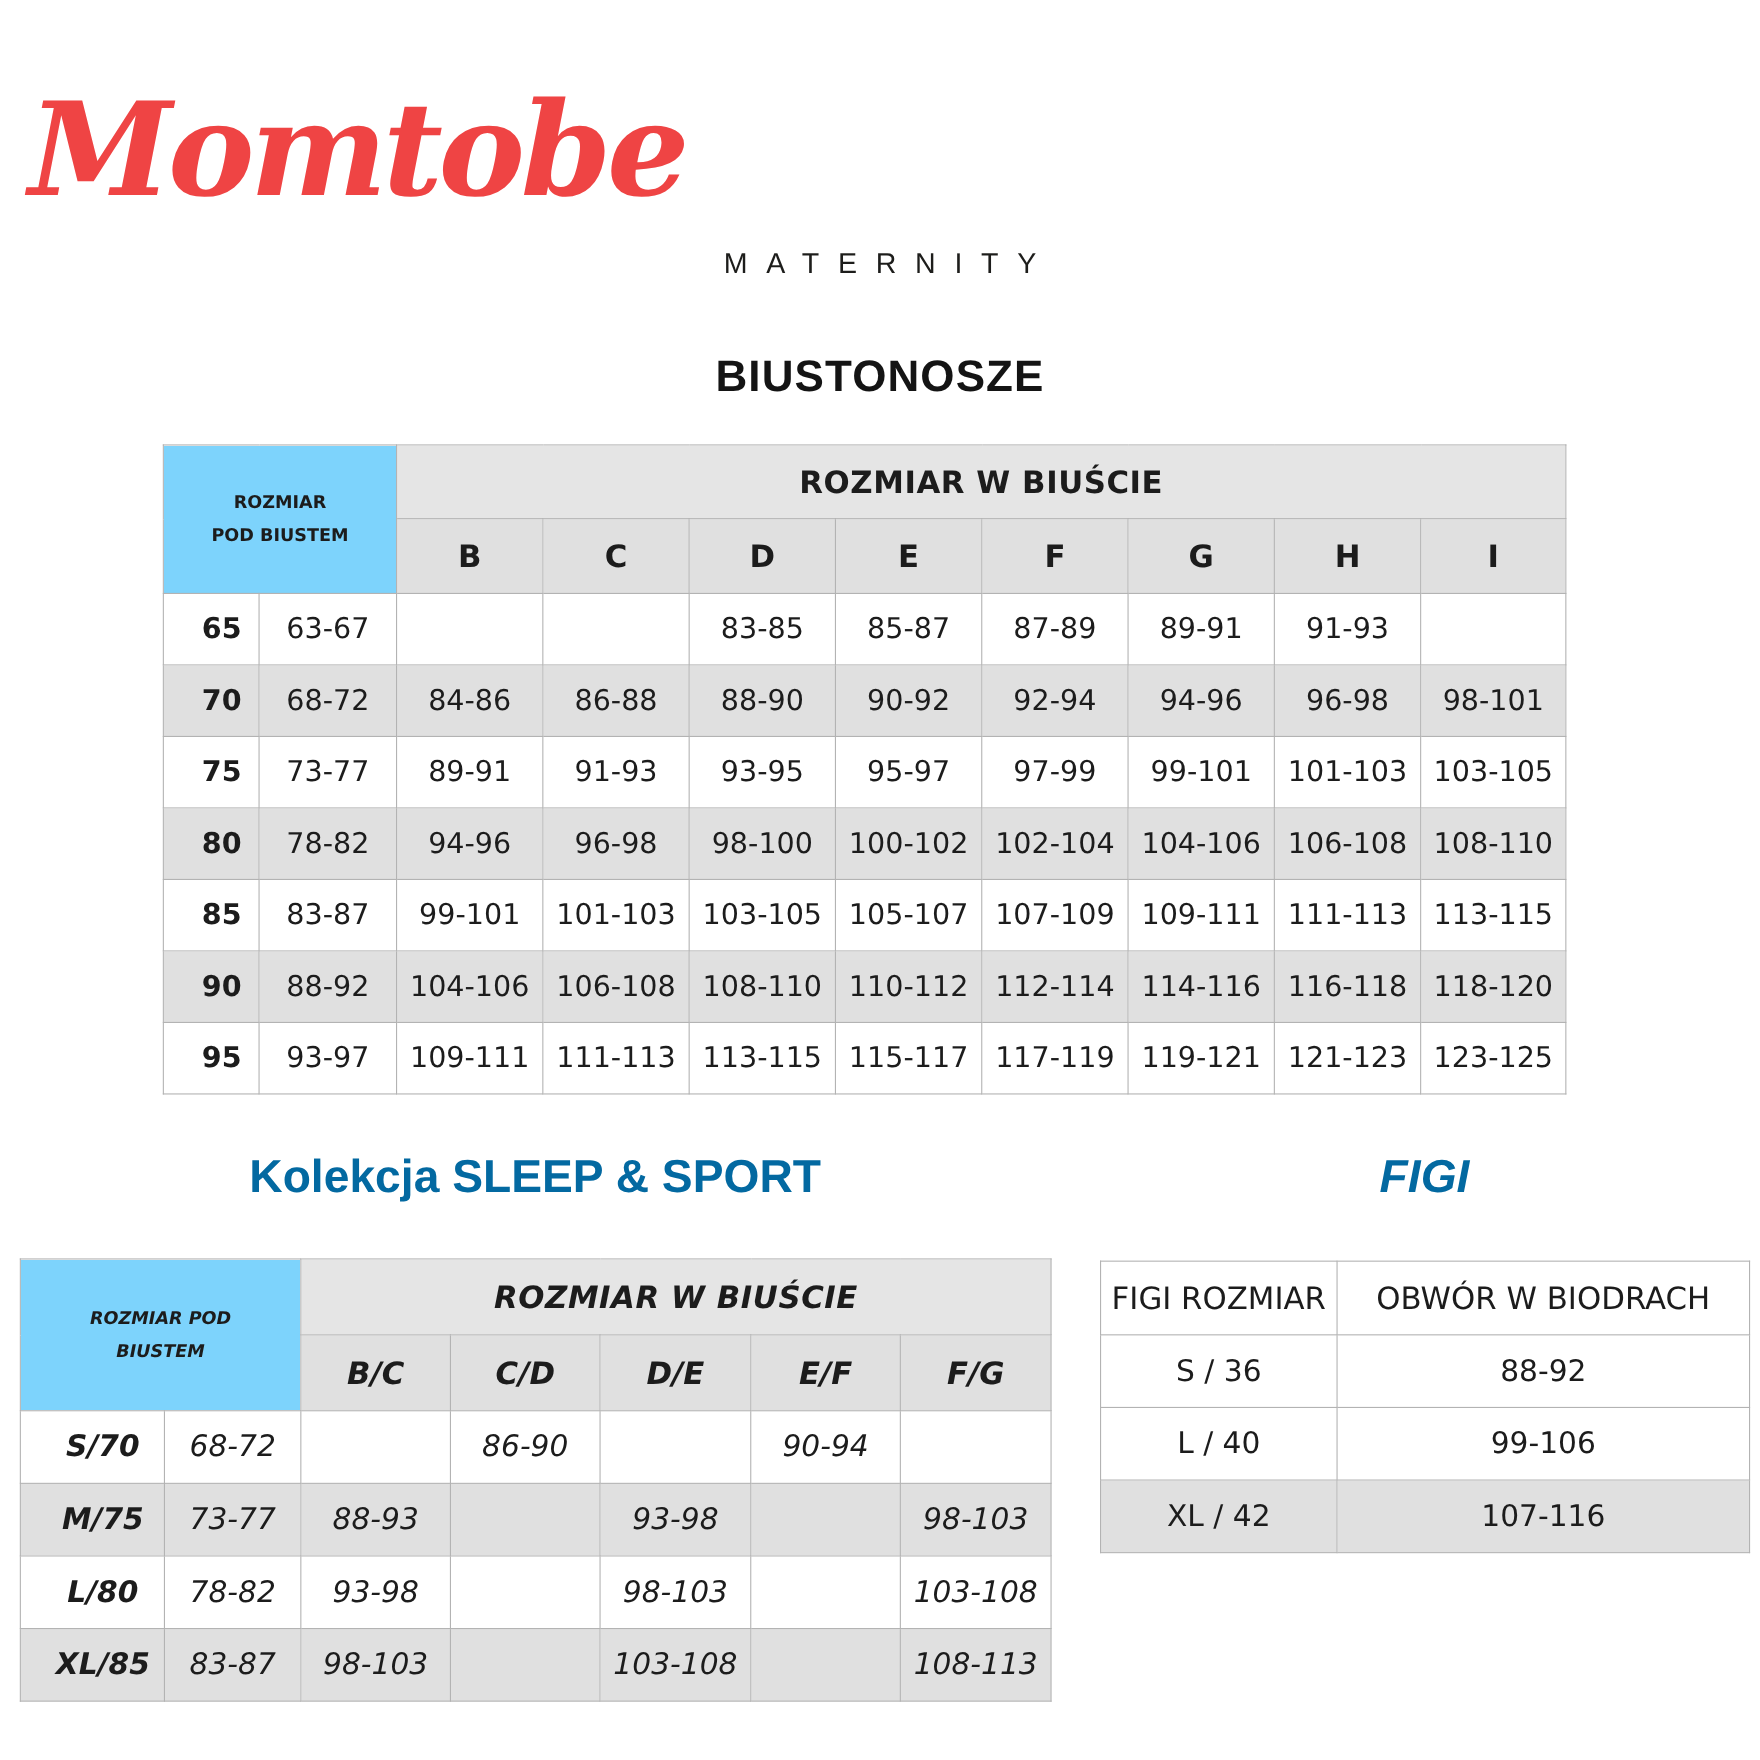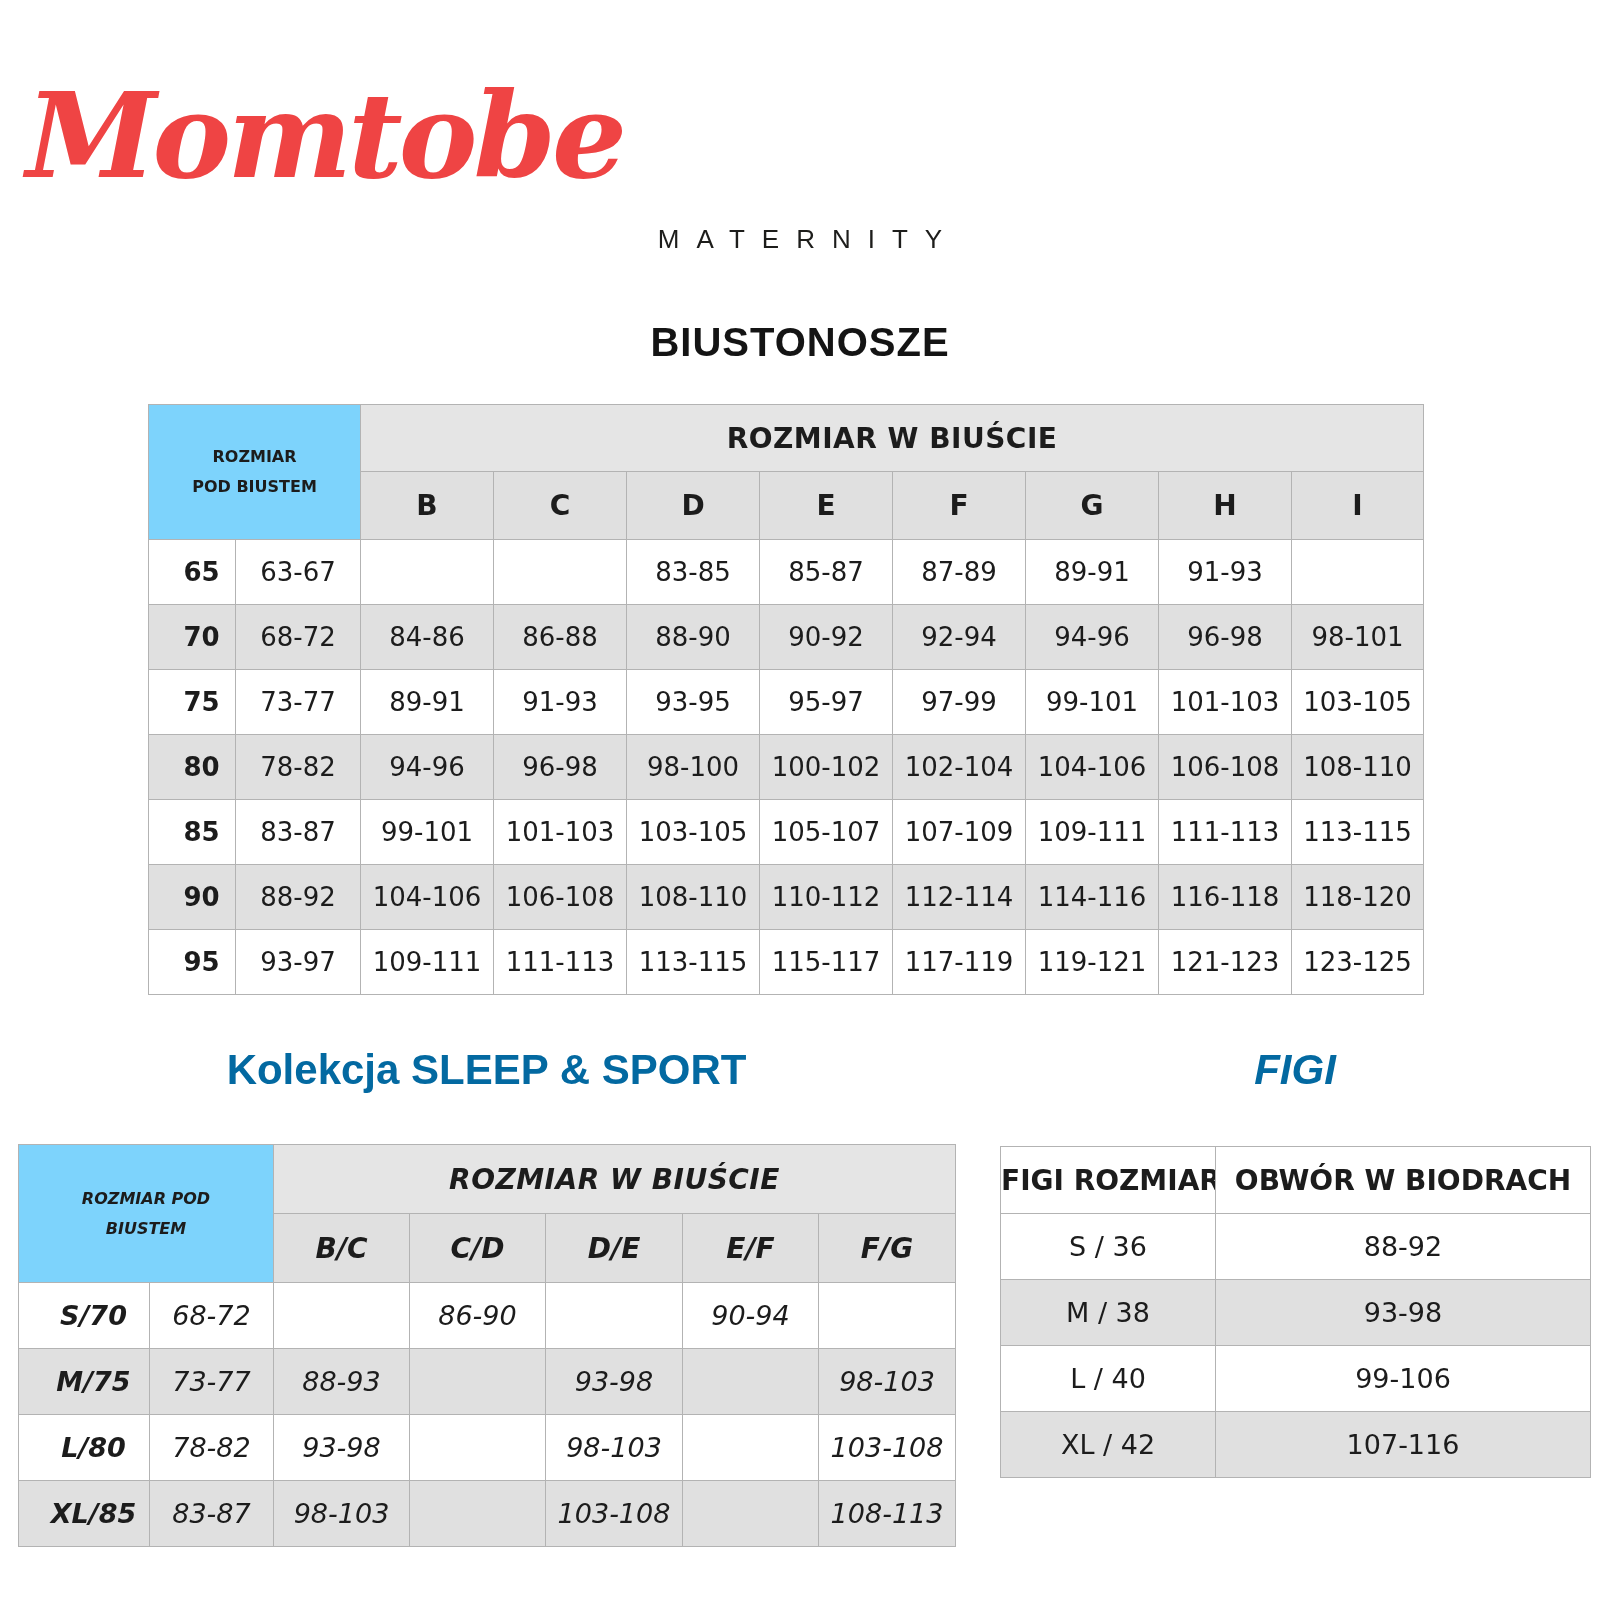--- a/index.html
+++ b/index.html
@@ -45,21 +45,21 @@
   #bras-table thead tr.group-row th{height:66px;}
   #bras-table thead tr.letters-row th{height:67px;}
   #bras-table tbody td{height:64px;font-size:26px;}
   
   #sleep-table{left:18px;top:1144px;width:937px;font-style:italic;}
   #sleep-table thead tr.group-row th{height:68px;}
   #sleep-table thead tr.letters-row th{height:68px;}
   #sleep-table tbody td{height:65px;font-size:27px;}
   
   #figi-table{left:1000px;top:1146px;width:590px;}
-  #figi-table thead th{height:66px;font-size:28px;font-weight:700;}
+  #figi-table thead th{height:66px;font-size:28px;font-weight:400;}
   #figi-table tbody td{height:65px;font-size:27px;}
   
   th.corner{font-size:16px;font-weight:700;background:#7dd3fc;}
   th.corner div{line-height:1.85;}
   th.group{font-size:28px;font-weight:700;background:#e5e5e5;letter-spacing:0.5px;}
   th.cup{font-size:28px;font-weight:700;}
   td.size{font-weight:700;padding-left:19px;}
 </style>
 </head>
 <body>
@@ -264,24 +264,20 @@
       <tr>
         <th>FIGI ROZMIAR</th>
         <th>OBWÓR W BIODRACH</th>
       </tr>
     </thead>
     <tbody>
       <tr>
         <td>S / 36</td>
         <td>88-92</td>
       </tr>
-      <tr class="gray">
-        <td>M / 38</td>
-        <td>93-98</td>
-      </tr>
       <tr>
         <td>L / 40</td>
         <td>99-106</td>
       </tr>
       <tr class="gray">
         <td>XL / 42</td>
         <td>107-116</td>
       </tr>
     </tbody>
   </table>

